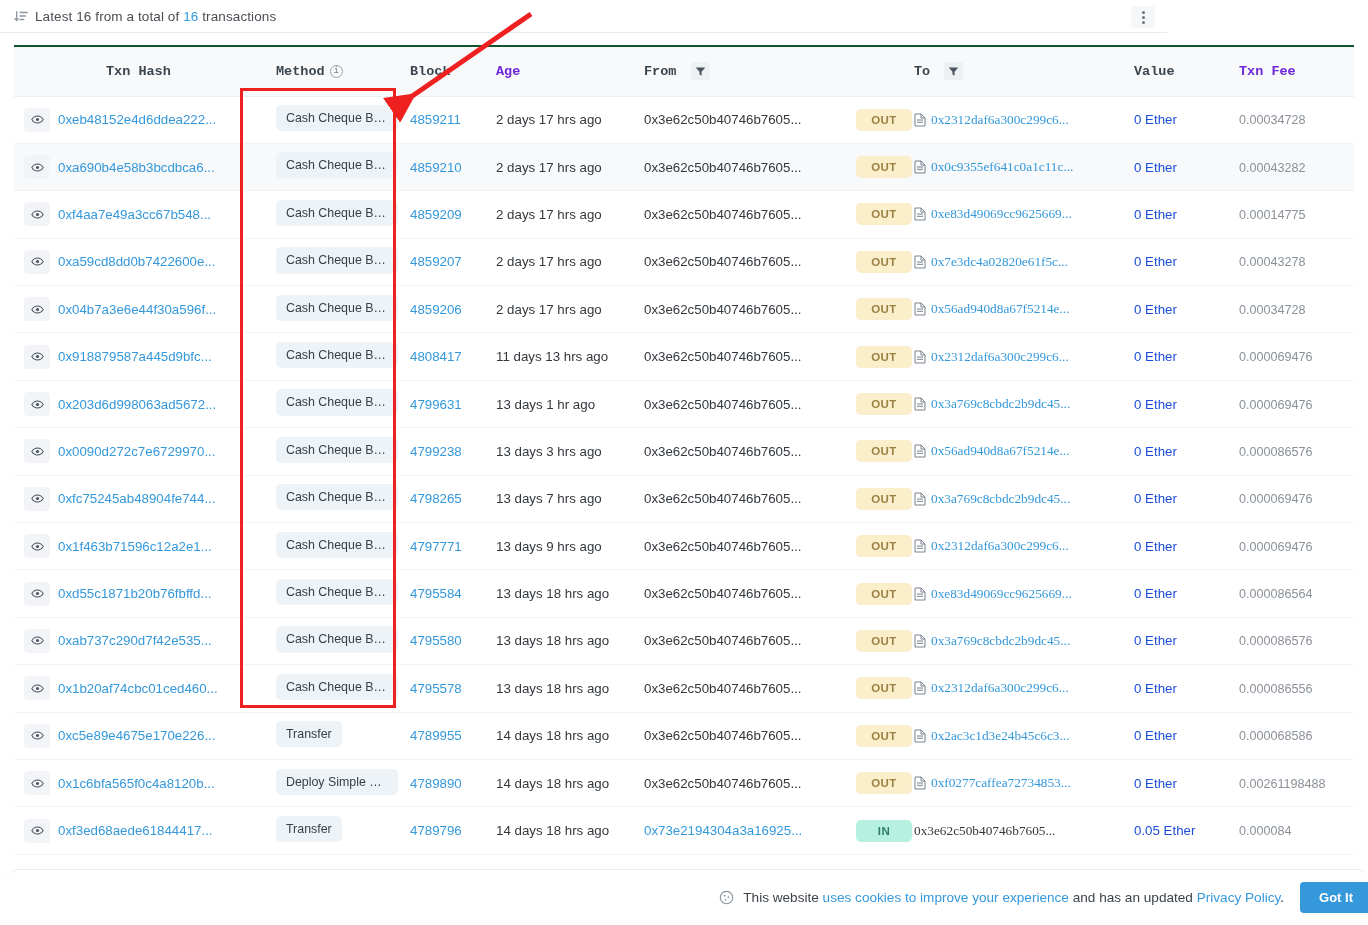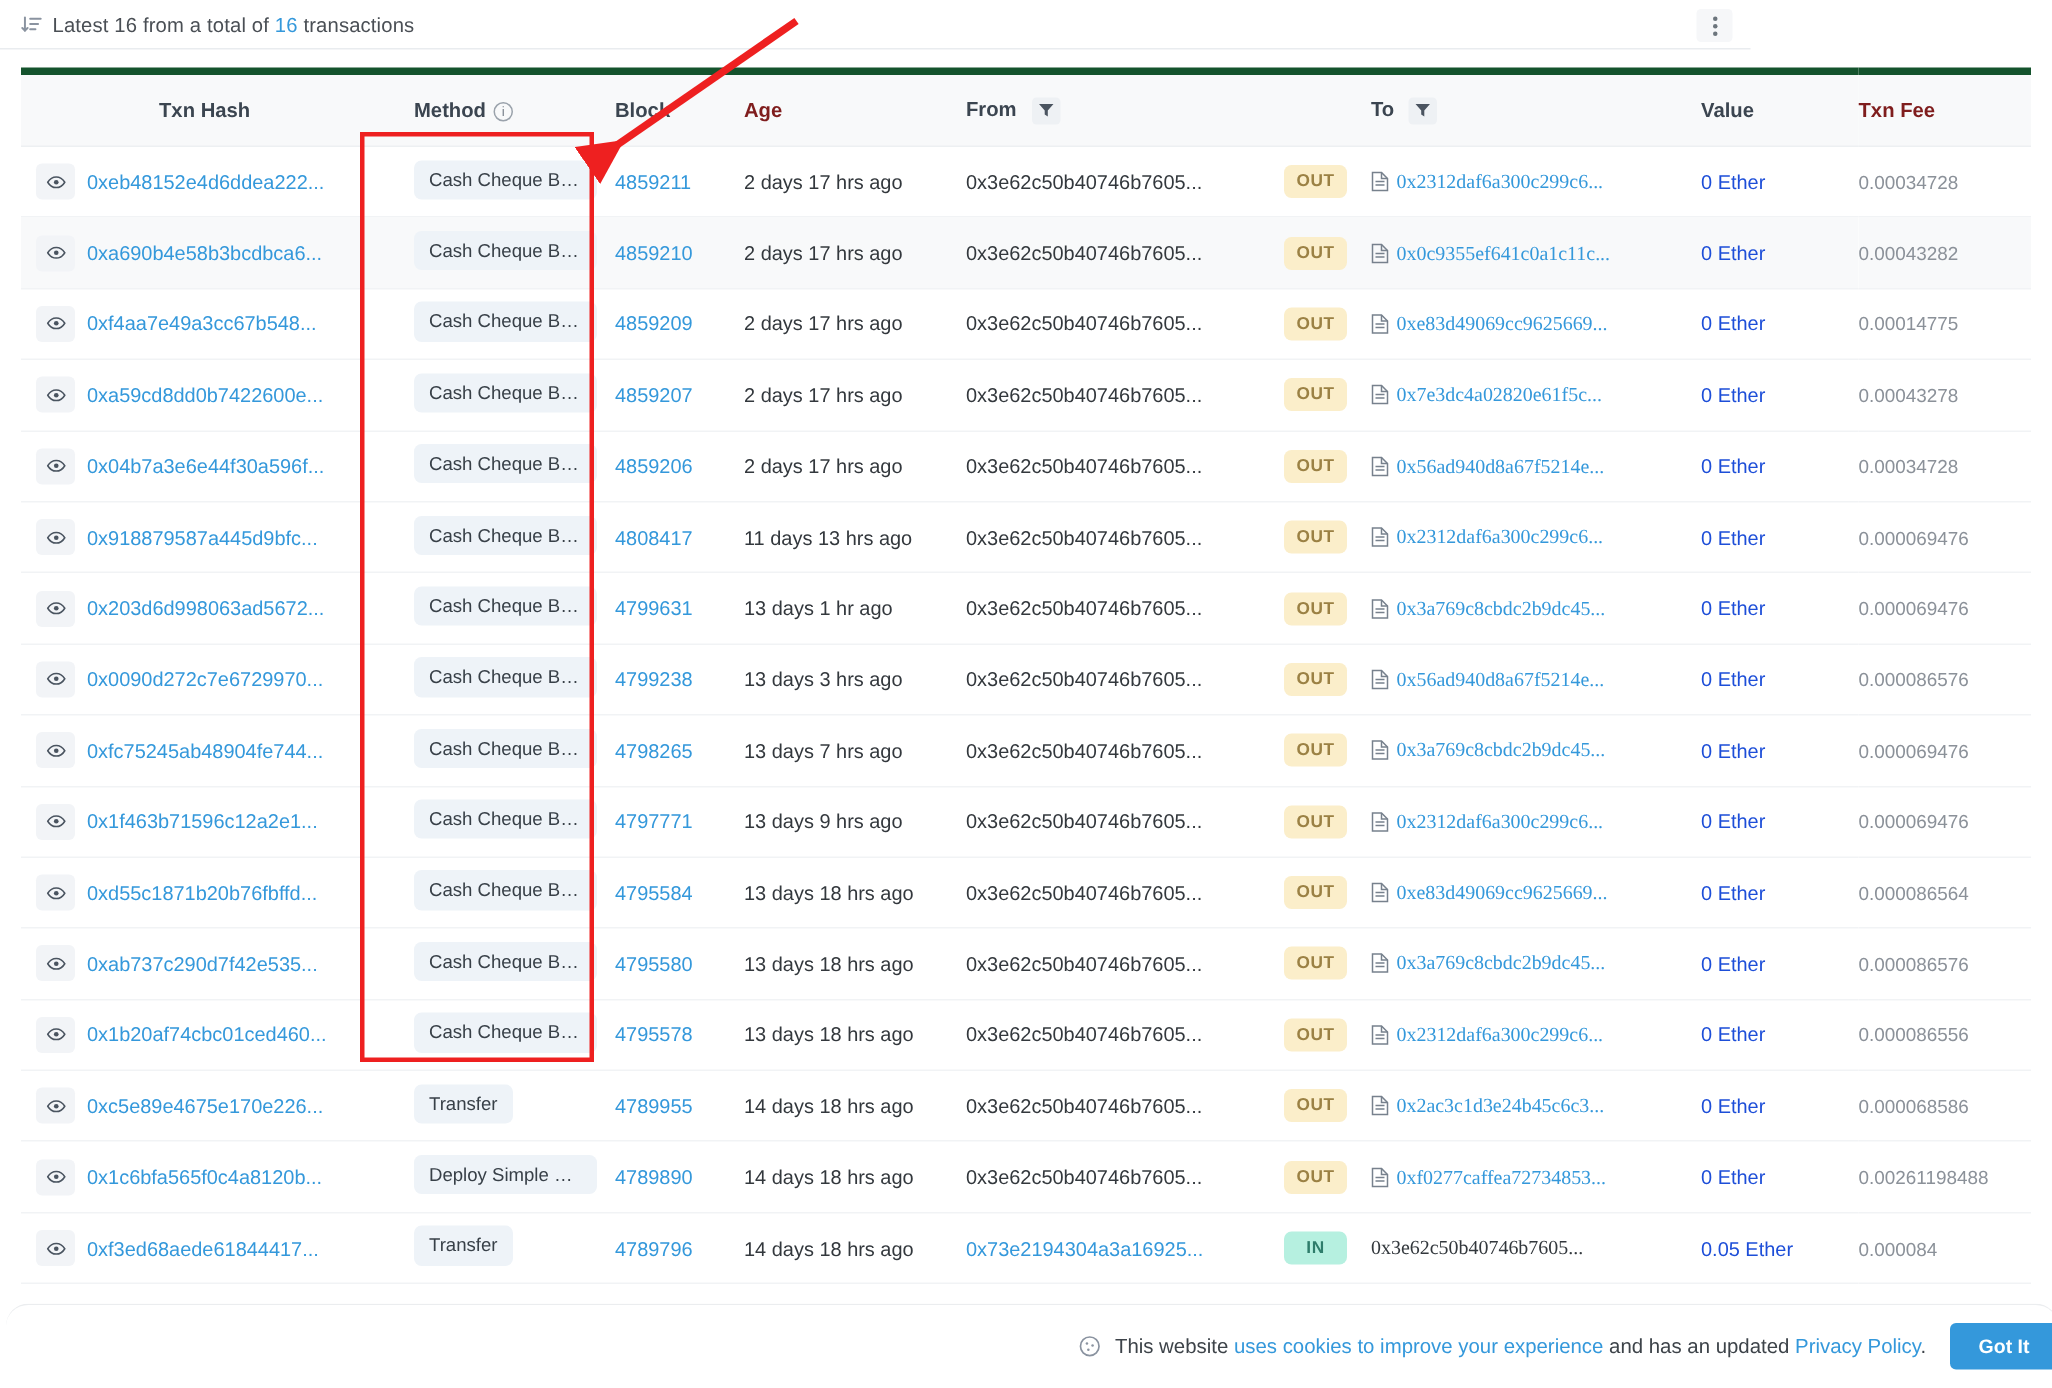--- a/index.html
+++ b/index.html
@@ -32,24 +32,24 @@
   }
   .kebab i { display: block; width: 3px; height: 3px; border-radius: 50%; background: #6c757d; }
 
   
   .tablewrap { position: absolute; left: 14px; top: 45px; width: 1340px; }
   table.txns { width: 1340px; border-collapse: collapse; table-layout: fixed; }
   table.txns thead th {
     background: #f8f9fa;
     font-size: 13.5px; font-weight: bold; color: #3b4550;
     text-align: left; padding: 13px 0 13px 0; height: 50px;
-    border-top: 5px solid #14532d; border-bottom: 1px solid #edf0f2;
-    vertical-align: middle; white-space: nowrap;
-  }
-  table.txns thead th.link-head { color: #7f1d1d; }
+    border-top: 2px solid #14532d; border-bottom: 1px solid #edf0f2;
+    vertical-align: middle; white-space: nowrap; font-family: Liberation Mono, monospace;
+  }
+  table.txns thead th.link-head { color: #6d28d9; }
   table.txns tbody td {
     font-size: 13.3px; color: #33383d; padding: 0; height: 47.4px;
     border-bottom: 1px solid #f1f3f5; vertical-align: middle; white-space: nowrap;
     overflow: hidden;
   }
   table.txns tbody tr.alt td { background: #f8f9fa; }
 
   
   .c-eye   { width: 44px; }
   .c-hash  { width: 196px; }
@@ -82,21 +82,21 @@
   .method-badge {
     display: inline-block; max-width: 122px; overflow: hidden;
     background: #eef3f8; color: #384048; border-radius: 5px;
     font-size: 12.4px; padding: 6px 10px; line-height: 1.15;
     white-space: nowrap; text-overflow: ellipsis; text-align: center;
   }
   .mb-wrap { padding-left: 22px; }
 
   
   .dir {
-    display: inline-block; width: 42px; text-align: center;
+    display: inline-block; width: 56px; text-align: center;
     font-size: 11.5px; font-weight: bold; letter-spacing: .4px;
     border-radius: 5px; padding: 5px 0;
   }
   .dir.out { background: #fbeeca; color: #9b8144; }
   .dir.in  { background: #b6f0e0; color: #2e7d6b; }
 
   .to-cell { display: flex; align-items: center; gap: 5px; font-family: Liberation Serif, serif; }
   .doc-icon { flex: none; width: 12px; height: 14px; display:inline-block; }
   .plain-addr { color: #33383d; font-size: 13.3px; }
 

